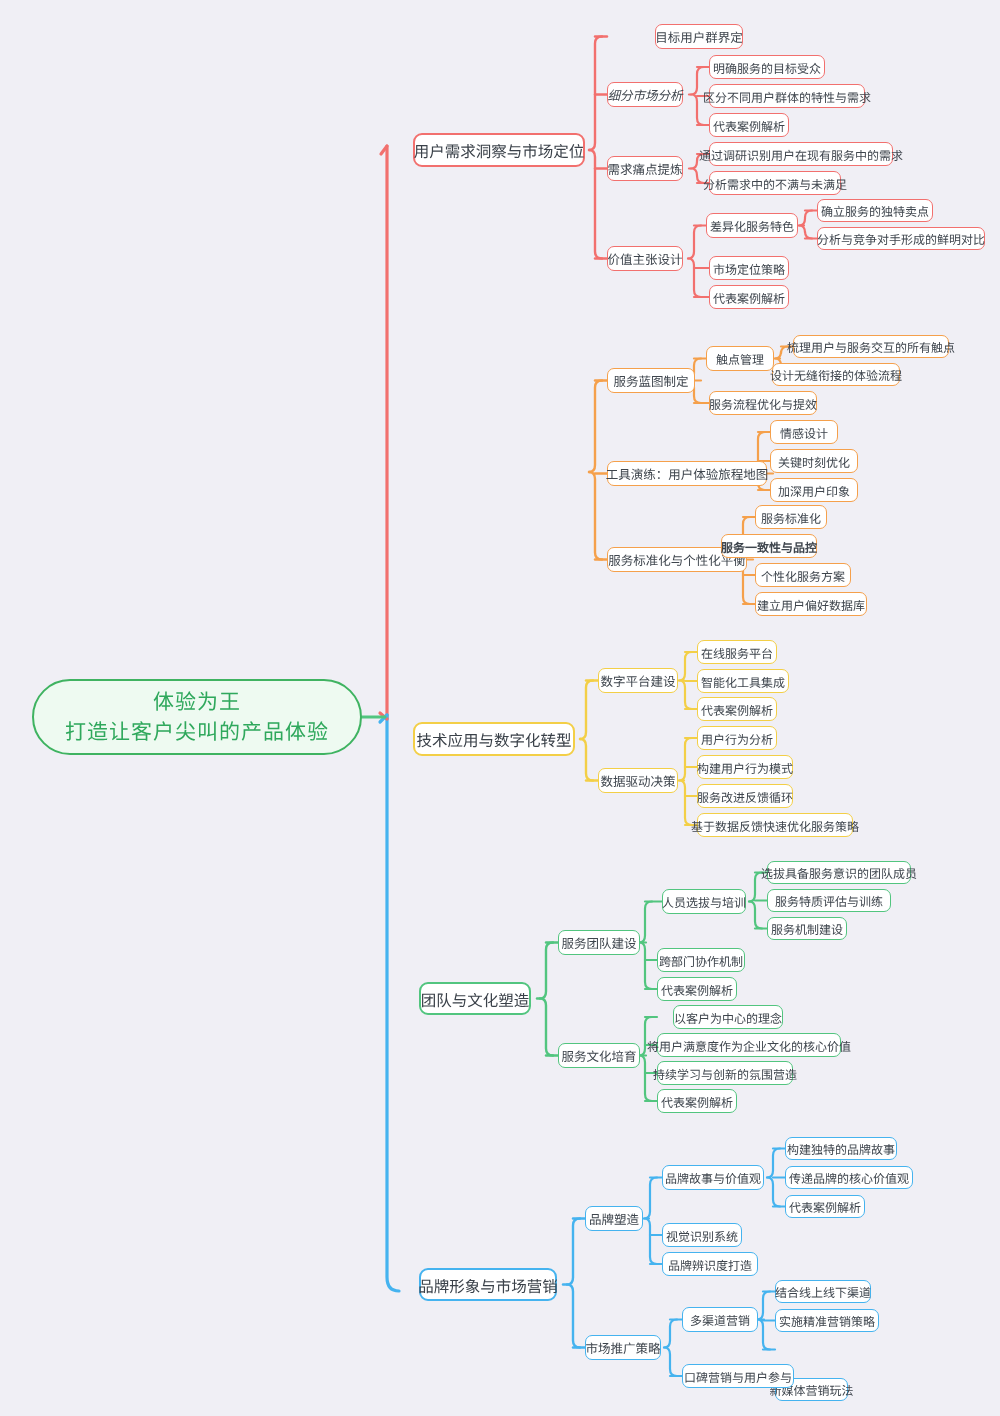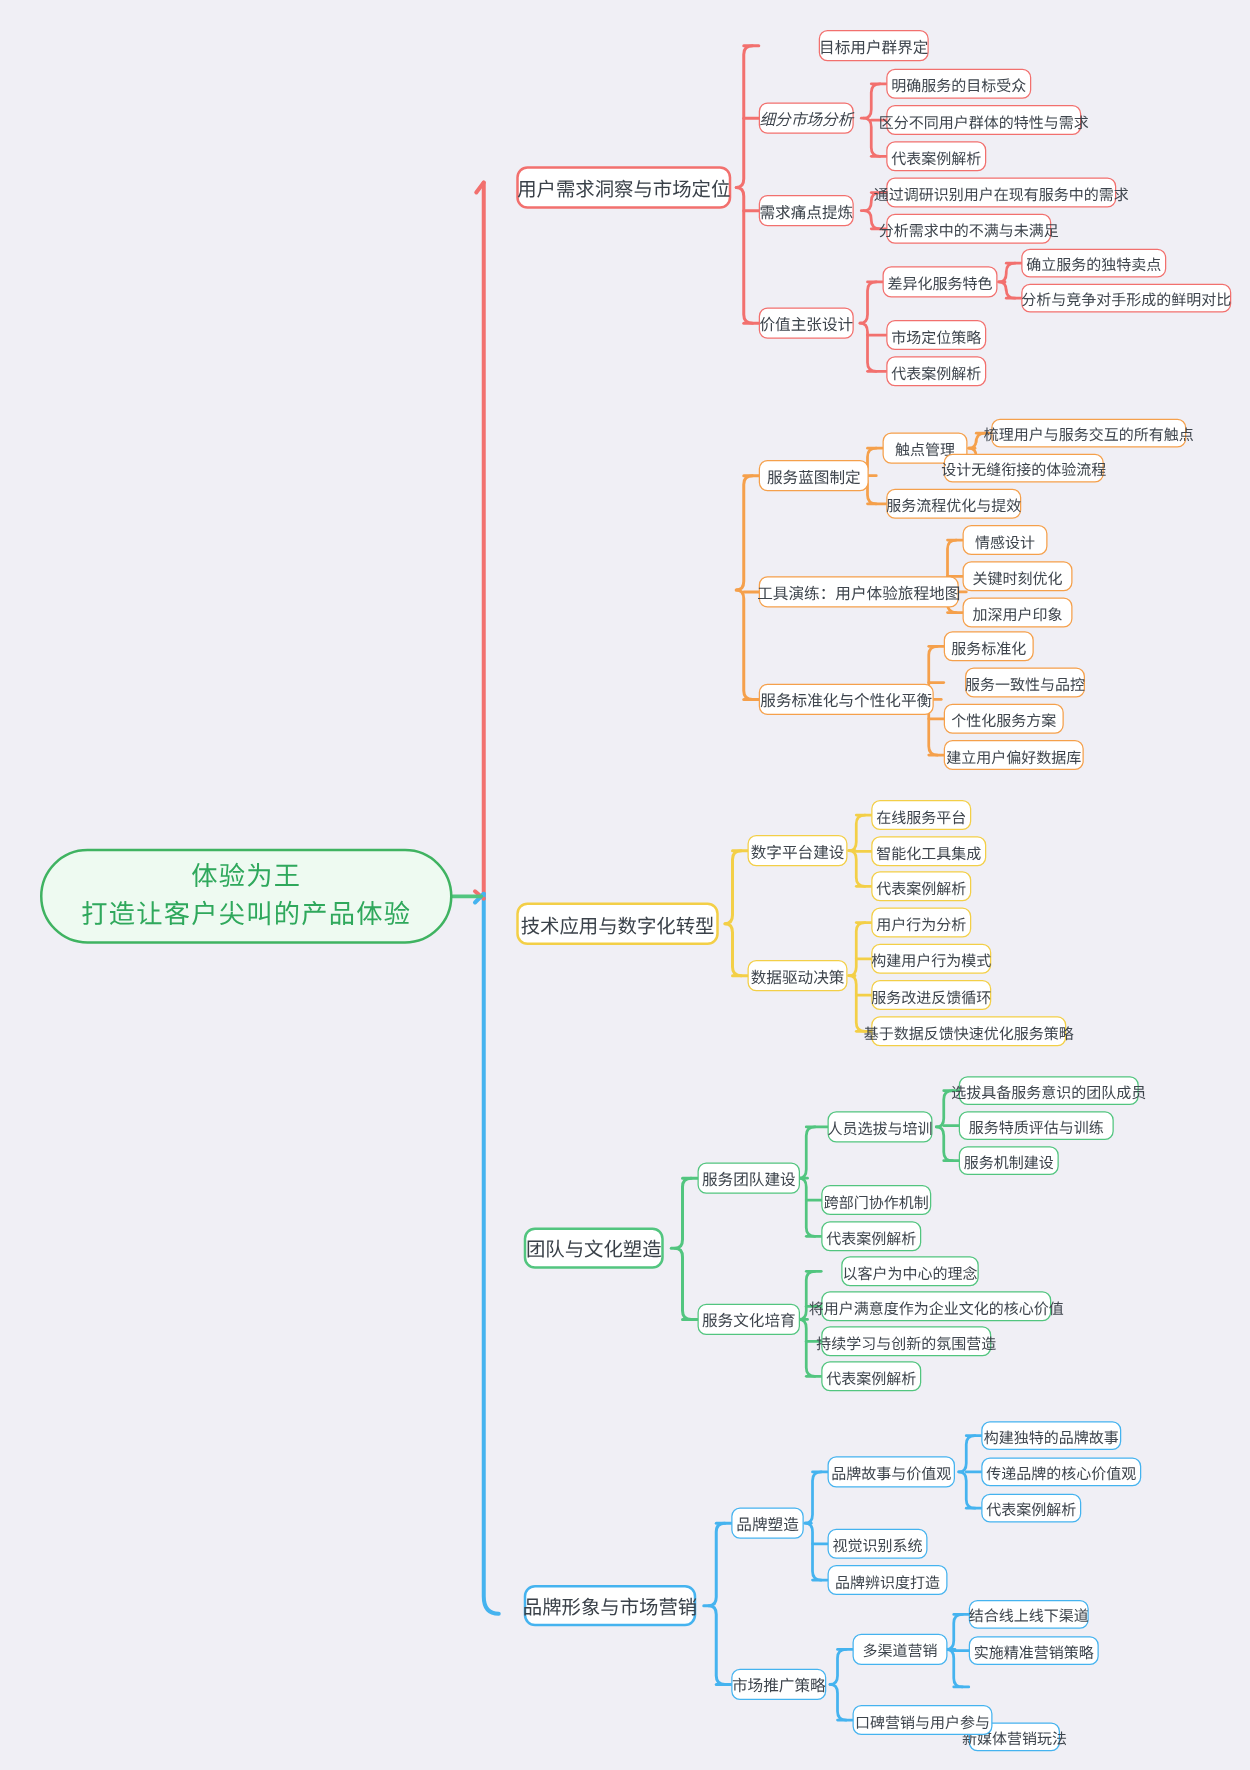--- a/index.html
+++ b/index.html
@@ -190,29 +190,29 @@
   <div class="node lvl2 c-red" id="n-b0c3" style="left: 607px; top: 246px; width: 76px; height: 25px;">价值主张设计</div>
   <div class="node lvl3 c-red" id="n-b0c3g0" style="left: 706px; top: 213px; width: 92px; height: 25px;">差异化服务特色</div>
   <div class="node lvl3 c-red" id="n-b0c3g0h0" style="left: 817px; top: 199px; width: 116px; height: 23px;">确立服务的独特卖点</div>
   <div class="node lvl3 c-red" id="n-b0c3g0h1" style="left: 817px; top: 227px; width: 168px; height: 23px;">分析与竞争对手形成的鲜明对比</div>
   <div class="node lvl3 c-red" id="n-b0c3g1" style="left: 709px; top: 256px; width: 80px; height: 24px;">市场定位策略</div>
   <div class="node lvl3 c-red" id="n-b0c3g2" style="left: 709px; top: 285px; width: 80px; height: 24px;">代表案例解析</div>
 
   <div class="node lvl2 c-orange" id="n-b1c0" style="left: 607px; top: 368px; width: 88px; height: 25px;">服务蓝图制定</div>
   <div class="node lvl3 c-orange" id="n-b1c0g0" style="left: 706px; top: 346px; width: 68px; height: 25px;">触点管理</div>
   <div class="node lvl3 c-orange" id="n-b1c0g0h0" style="left: 793px; top: 335px; width: 156px; height: 23px;">梳理用户与服务交互的所有触点</div>
-  <div class="node lvl3 c-orange" id="n-b1c0g0h1" style="left: 755px; top: 363px; width: 128px; height: 23px;">设计无缝衔接的体验流程</div>
+  <div class="node lvl3 c-orange" id="n-b1c0g0h1" style="left: 772px; top: 363px; width: 128px; height: 23px;">设计无缝衔接的体验流程</div>
   <div class="node lvl3 c-orange" id="n-b1c0g1" style="left: 709px; top: 391px; width: 108px; height: 24px;">服务流程优化与提效</div>
   <div class="node lvl2 c-orange" id="n-b1c1" style="left: 607px; top: 461px; width: 160px; height: 25px;">工具演练：用户体验旅程地图</div>
   <div class="node lvl3 c-orange" id="n-b1c1g0" style="left: 770px; top: 420px; width: 68px; height: 24px;">情感设计</div>
   <div class="node lvl3 c-orange" id="n-b1c1g1" style="left: 770px; top: 449px; width: 88px; height: 24px;">关键时刻优化</div>
   <div class="node lvl3 c-orange" id="n-b1c1g2" style="left: 770px; top: 478px; width: 88px; height: 24px;">加深用户印象</div>
   <div class="node lvl2 c-orange" id="n-b1c2" style="left: 607px; top: 547px; width: 140px; height: 25px;">服务标准化与个性化平衡</div>
   <div class="node lvl3 c-orange" id="n-b1c2g0" style="left: 755px; top: 505px; width: 72px; height: 24px;">服务标准化</div>
-  <div class="node lvl3 c-orange" id="n-b1c2g1" style="left: 772px; top: 534px; width: 96px; height: 24px;">服务一致性与品控</div>
+  <div class="node lvl3 c-orange" id="n-b1c2g1" style="left: 721px; top: 534px; width: 96px; height: 24px; font-weight: bold;">服务一致性与品控</div>
   <div class="node lvl3 c-orange" id="n-b1c2g2" style="left: 755px; top: 563px; width: 96px; height: 24px;">个性化服务方案</div>
   <div class="node lvl3 c-orange" id="n-b1c2g3" style="left: 755px; top: 592px; width: 112px; height: 24px;">建立用户偏好数据库</div>
 
   <div class="node lvl1 c-yellow" id="n-b2" style="left: 413px; top: 722px; width: 162px; height: 34px;">技术应用与数字化转型</div>
   <div class="node lvl2 c-yellow" id="n-b2c0" style="left: 598px; top: 668px; width: 80px; height: 25px;">数字平台建设</div>
   <div class="node lvl3 c-yellow" id="n-b2c0g0" style="left: 697px; top: 640px; width: 80px; height: 24px;">在线服务平台</div>
   <div class="node lvl3 c-yellow" id="n-b2c0g1" style="left: 697px; top: 669px; width: 92px; height: 24px;">智能化工具集成</div>
   <div class="node lvl3 c-yellow" id="n-b2c0g2" style="left: 697px; top: 697px; width: 80px; height: 24px;">代表案例解析</div>
   <div class="node lvl2 c-yellow" id="n-b2c1" style="left: 598px; top: 768px; width: 80px; height: 25px;">数据驱动决策</div>
   <div class="node lvl3 c-yellow" id="n-b2c1g0" style="left: 697px; top: 726px; width: 80px; height: 24px;">用户行为分析</div>

